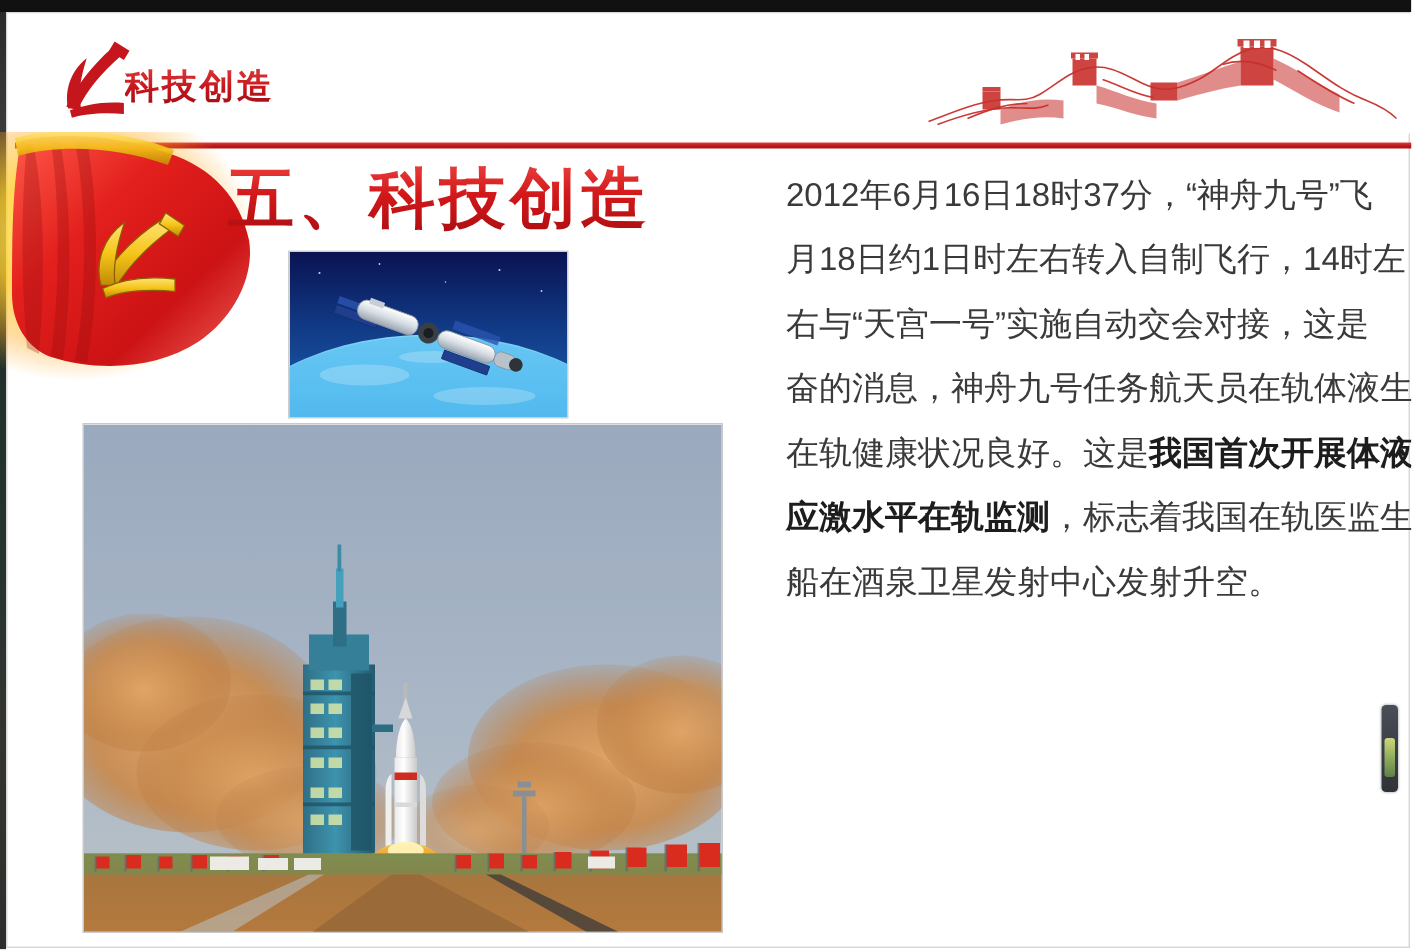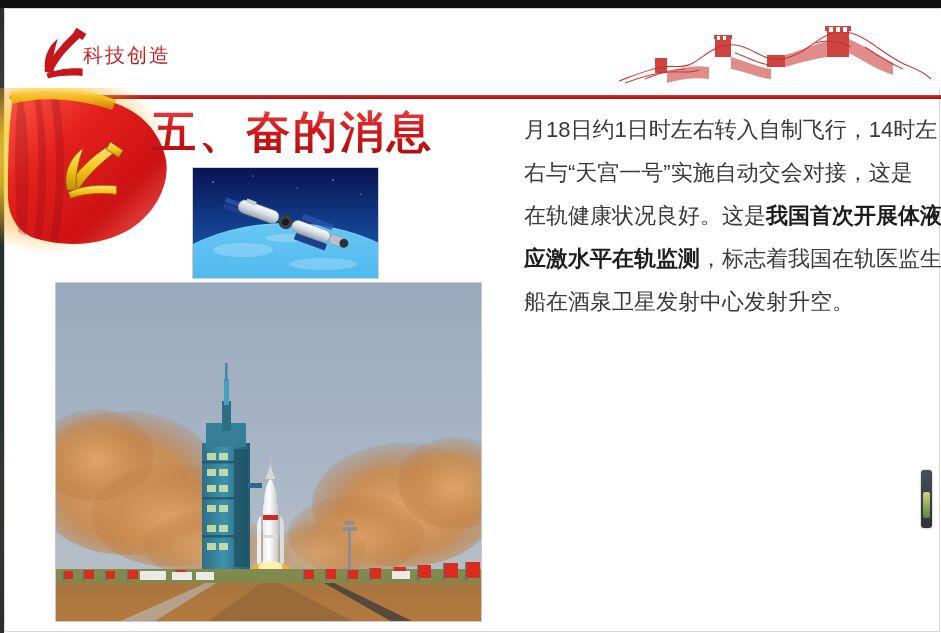--- a/index.html
+++ b/index.html
@@ -10,21 +10,21 @@
   
   .topbar{position:absolute;left:0;top:0;width:941px;height:8px;background:#111111;}
   
   .leftstrip{position:absolute;left:0;top:8px;width:4px;height:625px;
              background:linear-gradient(180deg,#2b2b2b 0%,#3a3a3a 12%,#20302c 35%,#27332f 60%,#35352f 78%,#2d2d2d 100%);}
   .page-border{position:absolute;left:4px;top:8px;width:936px;height:624px;border:1px solid #d8d8d8;box-sizing:border-box;background:#fff;}
 
   
   .header{position:absolute;left:5px;top:9px;width:935px;height:80px;background:#fff;}
   .emblem{position:absolute;left:28px;top:10px;width:62px;height:62px;}
-  .header-title{position:absolute;left:78px;top:33px;font-size:20px;font-weight:normal;
+  .header-title{position:absolute;left:78px;top:33px;font-size:23px;font-weight:bold;
       color:#c1151b;letter-spacing:2px;
       background:linear-gradient(180deg,#e0403f 0%,#c4161c 55%,#9c0d12 100%);
       -webkit-background-clip:text;background-clip:text;color:transparent;}
   .greatwall{position:absolute;left:610px;top:8px;width:320px;height:72px;}
   .red-rule{position:absolute;left:5px;top:86px;width:935px;height:4px;
       background:linear-gradient(180deg,#d8413f 0%,#c01a1c 50%,#a81215 100%);}
 
   
   .flagwrap{position:absolute;left:0px;top:88px;width:210px;height:175px;overflow:hidden;}
   .glow{position:absolute;left:-40px;top:-25px;width:290px;height:250px;
@@ -156,21 +156,21 @@
 
       <g transform="translate(60,56) scale(1.05)" fill="url(#gd)" stroke="#8a5f02" stroke-width=".8">
         <path d="M6 42 C16 26 30 12 46 2 L52 8 C36 20 24 32 16 46 Z"></path>
         <path d="M48 -2 L60 6 L56 13 L44 5 Z"></path>
         <path d="M7 44 C3 30 8 14 22 4 C17 19 14 32 16 44 Z"></path>
         <path d="M8 46 C20 40 36 38 54 40 L54 48 C36 46 20 48 10 52 Z"></path>
       </g>
     </svg>
   </div>
 
-  <div class="slide-title">五、奋的消息</div>
+  <div class="slide-title">五、科技创造</div>
 
   <div class="img-dock">
     <svg viewBox="0 0 187 112" width="187" height="112" preserveAspectRatio="none">
       <defs>
         <linearGradient id="space" x1="0" y1="0" x2="0" y2="1">
           <stop offset="0%" stop-color="#0a1352"></stop>
           <stop offset="45%" stop-color="#113a86"></stop>
           <stop offset="100%" stop-color="#1f63b5"></stop>
         </linearGradient>
         <linearGradient id="earth" x1="0" y1="0" x2="0" y2="1">
@@ -371,22 +371,24 @@
           <rect x="84" y="288" width="26" height="9"></rect>
           <rect x="116" y="289" width="20" height="8"></rect>
           <rect x="140" y="289" width="18" height="8"></rect>
           <rect x="336" y="288" width="18" height="8"></rect>
         </g>
       </g>
     </svg>
   </div>
 
   <div class="textblock">
+    <div class="tline"><span>2012年6月16日18时37分，“神舟九号”飞</span></div>
     <div class="tline"><span>月18日约1日时左右转入自制飞行，14时左</span></div>
     <div class="tline"><span>右与“天宫一号”实施自动交会对接，这是</span></div>
+    <div class="tline"><span>奋的消息，神舟九号任务航天员在轨体液生</span></div>
     <div class="tline"><span>在轨健康状况良好。这是</span><b>我国首次开展体液</b></div>
     <div class="tline"><b>应激水平在轨监测</b><span>，标志着我国在轨医监生</span></div>
     <div class="tline"><span>船在酒泉卫星发射中心发射升空。</span></div>
   </div>
 
   <div class="scrollnub">
       <i></i>
     </div>
 
 </div>

